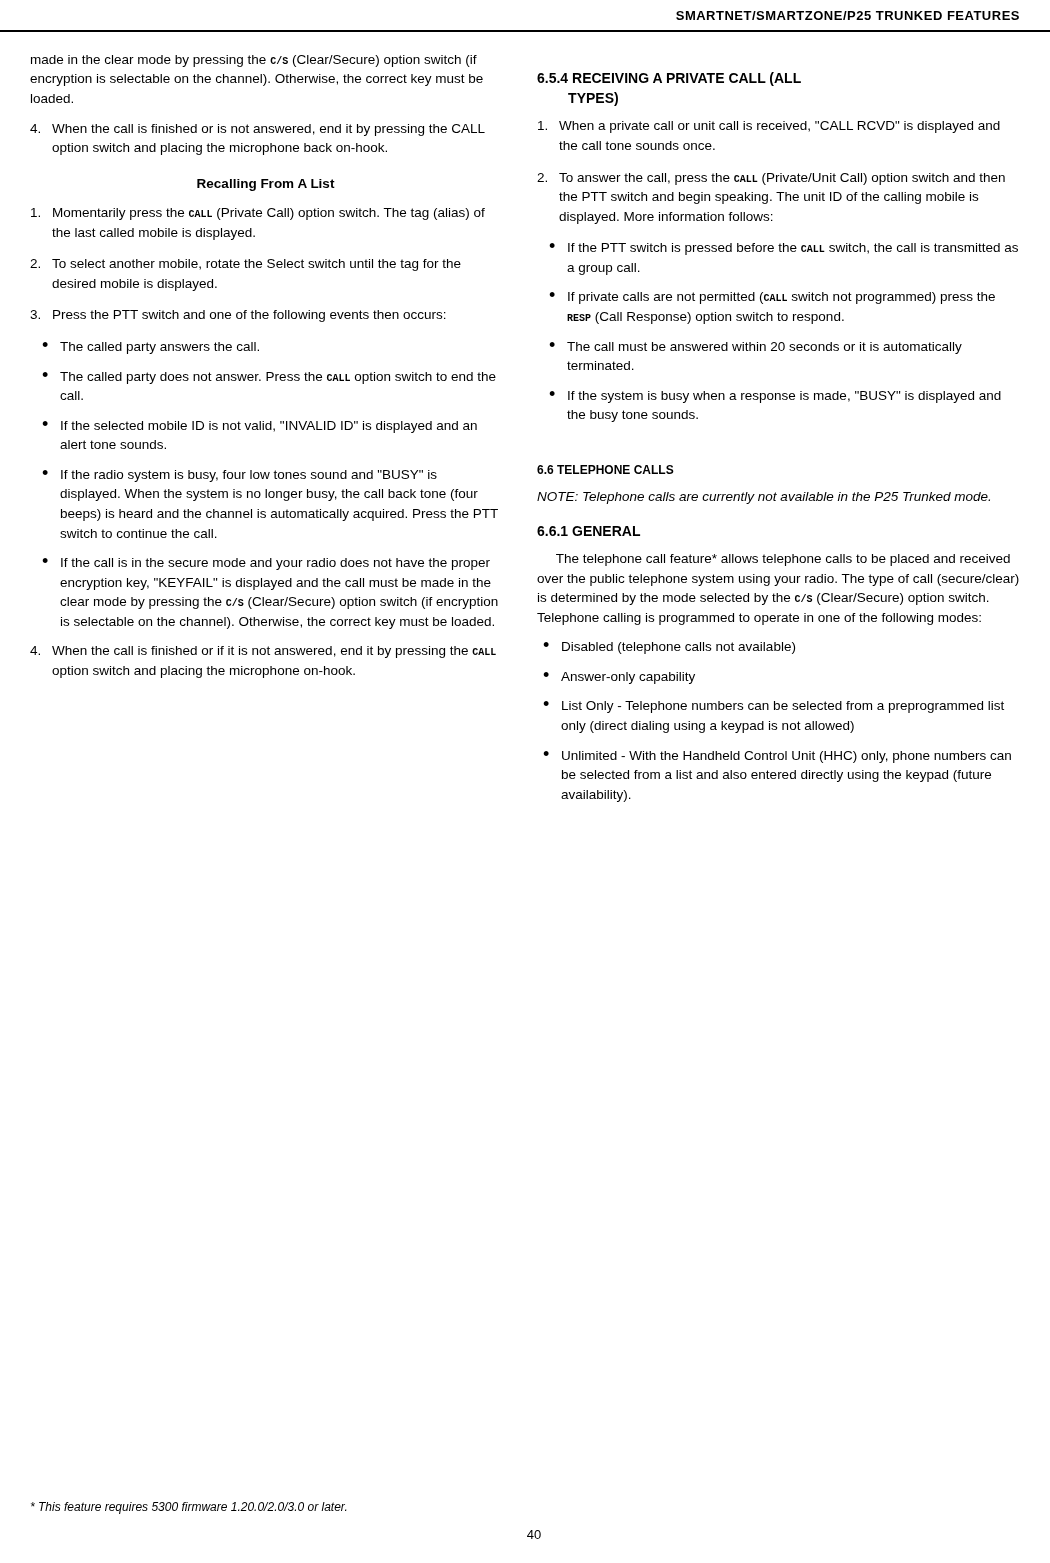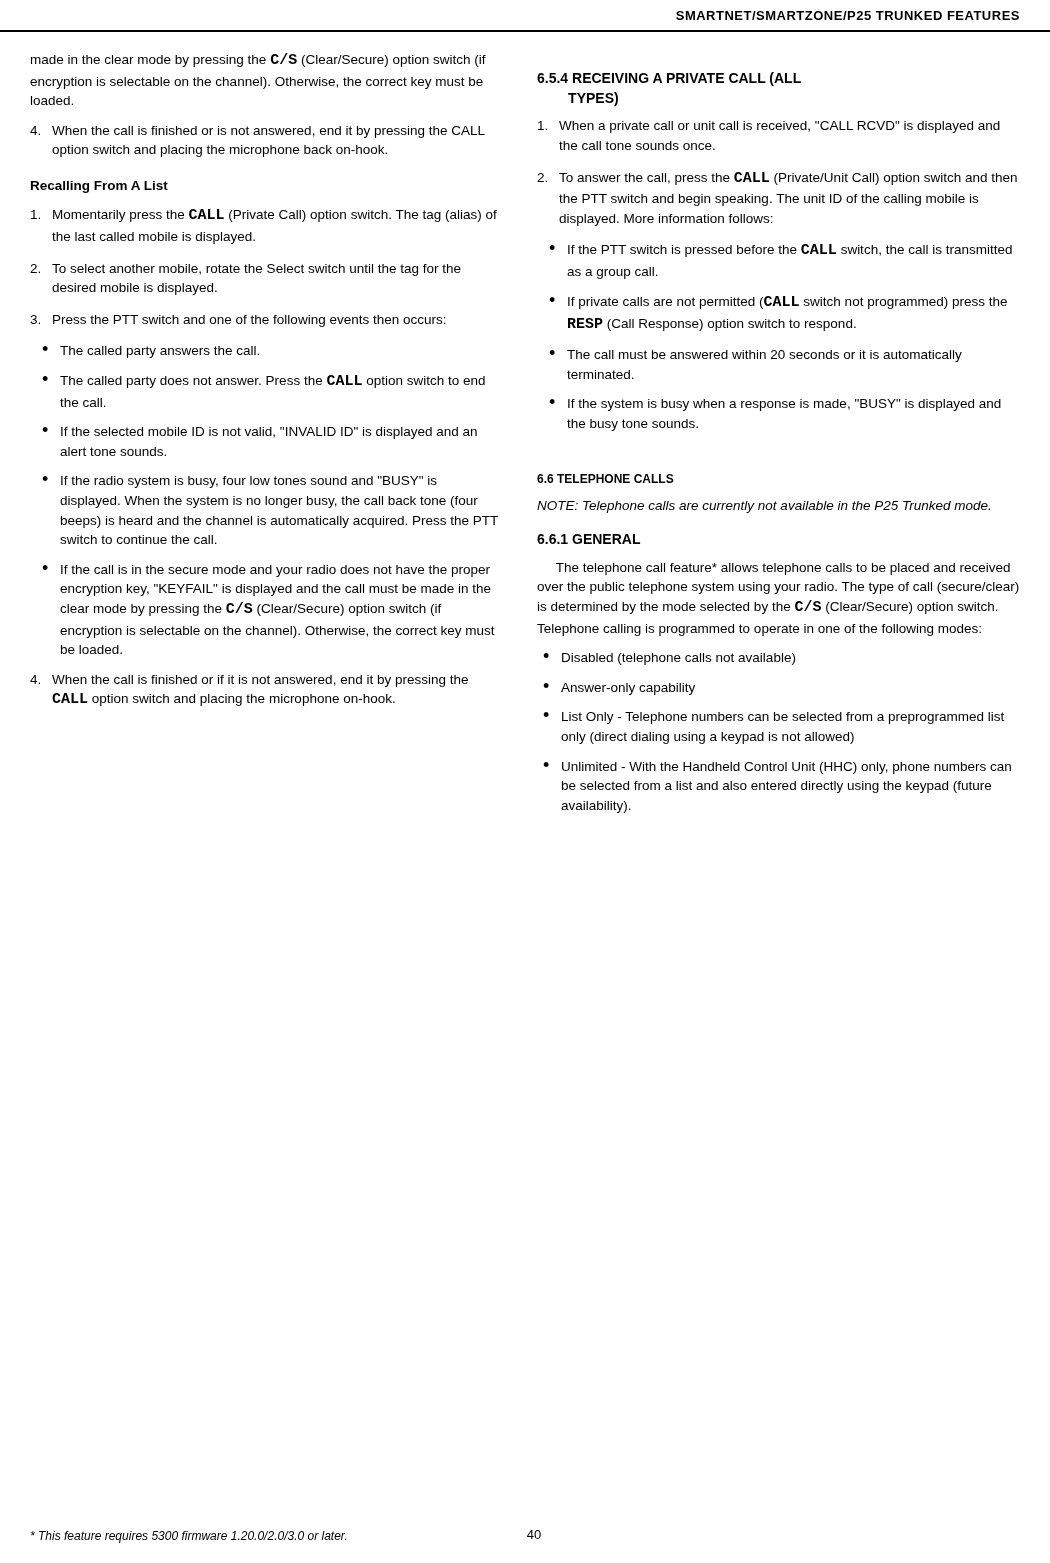--- a/index.html
+++ b/index.html
@@ -37,21 +37,21 @@
     }
     .section-heading {
       font-size: 14px;
       font-weight: bold;
       margin-top: 18px;
       margin-bottom: 8px;
     }
     .sub-heading {
       font-size: 13.5px;
       font-weight: bold;
-      text-align: left;
+      text-align: center;
       margin-top: 16px;
       margin-bottom: 10px;
     }
     .numbered-list {
       list-style: none;
       padding: 0;
       margin: 0;
     }
     .numbered-list > li {
       display: flex;
@@ -74,40 +74,40 @@
     }
     .bullet-list > li .bullet {
       min-width: 18px;
       font-size: 18px;
       line-height: 1.2;
       margin-top: -2px;
     }
     .bold-inline {
       font-weight: bold;
       font-family: 'Courier New', Courier, monospace;
-      font-size: 15px;
+      font-size: 10px;
       text-align: center;
     }
     p {
       margin-bottom: 10px;
     }
     .page-number {
       font-style: normal;
       font-size: 13px;
       text-align: center;
       width: 100%;
       position: absolute;
       bottom: 18px;
       left: 9px;
     }
     .footer-note {
       font-style: italic;
       font-size: 12px;
       position: absolute;
-      bottom: 18px;
+      bottom: 47px;
       left: 30px;
     }
     .italic-note {
       font-style: italic;
       margin-bottom: 10px;
     }
   </style>
 </head>
 <body>
 

